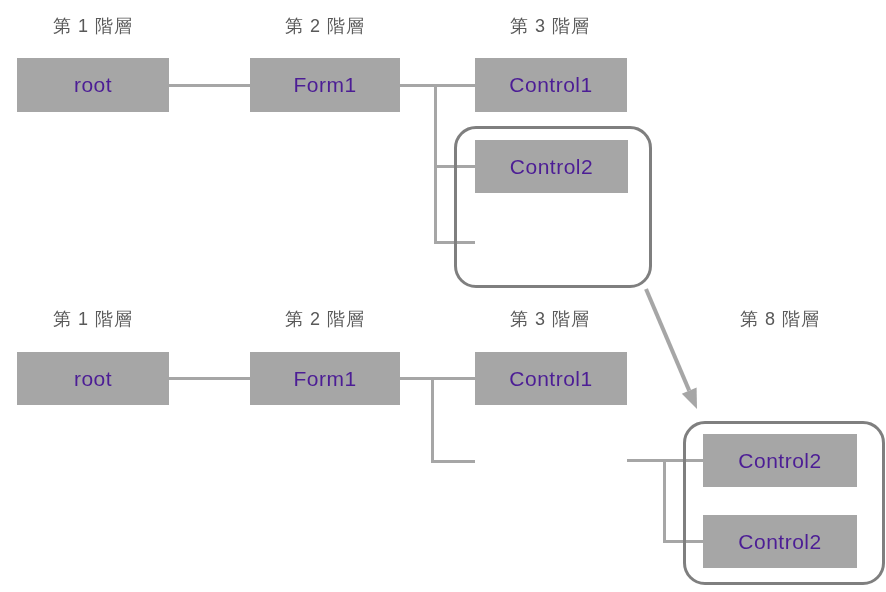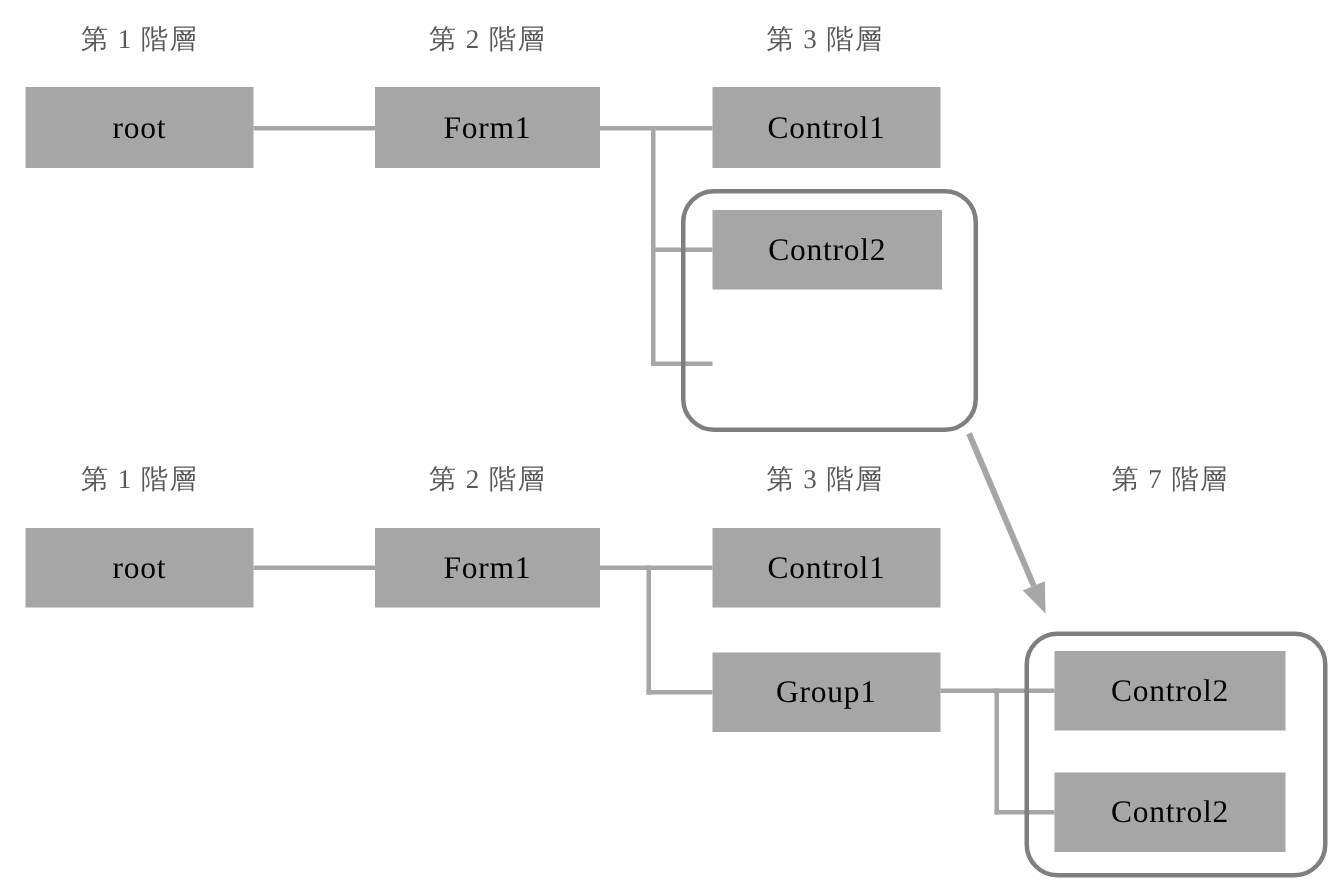--- a/index.html
+++ b/index.html
@@ -1,27 +1,27 @@
 <!DOCTYPE html>
 <html><head>
 <meta charset="utf-8">
 <style>
   html, body { margin: 0; padding: 0; background: #ffffff; }
   .canvas {
     position: relative;
     width: 886px;
     height: 592px;
     background: #ffffff;
-    font-family: Liberation Serif, serif;
+    font-family: Liberation Sans, sans-serif;
     overflow: hidden;
   }
   .node {
     position: absolute;
     background: #a6a6a6;
-    color: #000000;
+    color: #4c1d95;
     display: flex;
     align-items: center;
     justify-content: center;
     font-size: 21px;
     letter-spacing: 0.5px;
   }
   .lvl-label {
     position: absolute;
     color: #595959;
     font-size: 18px;
@@ -68,32 +68,31 @@
   <div class="group-frame" style="left:454px; top:126px; width:192px; height:156px;"></div>
 
   <svg class="arrow-svg" width="80" height="140" viewBox="0 0 80 140">
     <line x1="16" y1="9" x2="59.2" y2="110.6" stroke="#a6a6a6" stroke-width="4"></line>
     <polygon points="67,129 51.8,113.7 66.6,107.5" fill="#a6a6a6"></polygon>
   </svg>
 
   <div class="lvl-label" style="left:93px;  top:307px;">第 1 階層</div>
   <div class="lvl-label" style="left:325px; top:307px;">第 2 階層</div>
   <div class="lvl-label" style="left:550px; top:307px;">第 3 階層</div>
-  <div class="lvl-label" style="left:780px; top:307px;">第 7 階層</div>
+  <div class="lvl-label" style="left:780px; top:307px;">第 8 階層</div>
 
   <div class="line" style="left:169px; top:377px; width:81px;  height:3px;"></div>
   <div class="line" style="left:400px; top:377px; width:75px;  height:3px;"></div>
   <div class="line" style="left:431px; top:377px; width:3px;   height:86px;"></div>
   <div class="line" style="left:431px; top:460px; width:44px;  height:3px;"></div>
   <div class="line" style="left:627px; top:459px; width:76px;  height:3px;"></div>
   <div class="line" style="left:663px; top:459px; width:3px;   height:84px;"></div>
   <div class="line" style="left:663px; top:540px; width:40px;  height:3px;"></div>
 
   <div class="node" style="left:17px;  top:352px; width:152px; height:53px;">root</div>
   <div class="node" style="left:250px; top:352px; width:150px; height:53px;">Form1</div>
   <div class="node" style="left:475px; top:352px; width:152px; height:53px;">Control1</div>
-  <div class="node" style="left:475px; top:435px; width:152px; height:53px;">Group1</div>
   <div class="node" style="left:703px; top:434px; width:154px; height:53px;">Control2</div>
   <div class="node" style="left:703px; top:515px; width:154px; height:53px;">Control2</div>
 
   <div class="group-frame" style="left:683px; top:421px; width:196px; height:158px;"></div>
 
 </div>
 
 </body></html>

